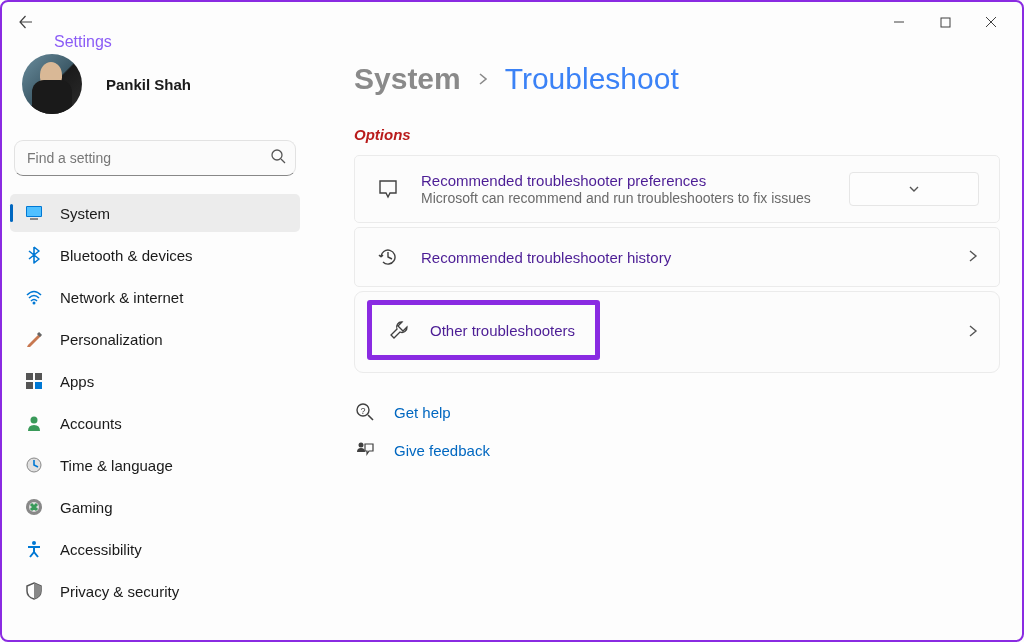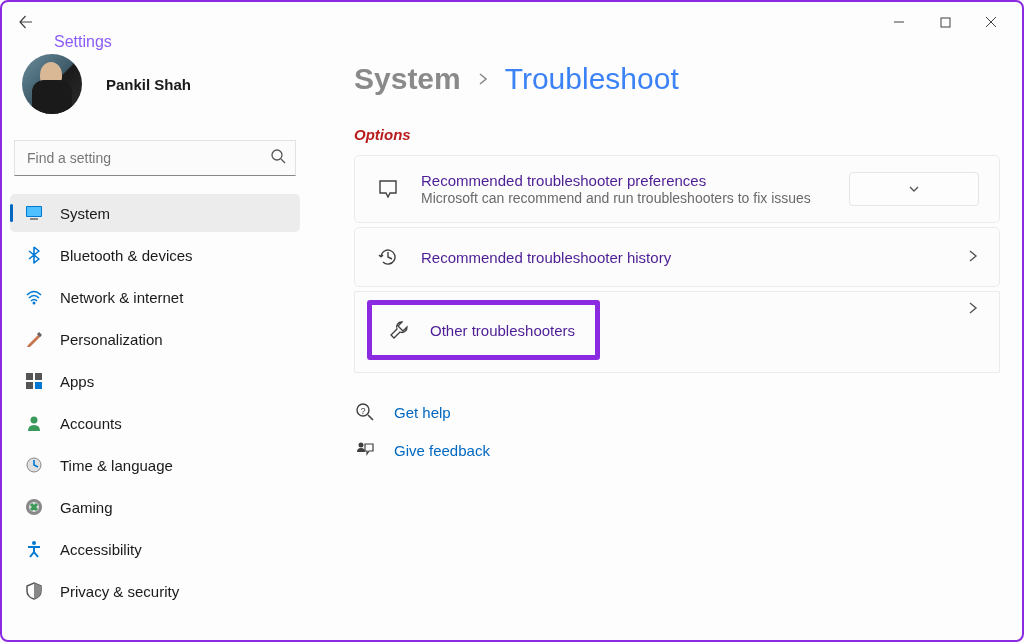--- a/index.html
+++ b/index.html
@@ -14,21 +14,21 @@
     .content { display: flex; height: calc(100% - 40px); }
 
     .sidebar { width: 310px; padding: 8px 12px 0 8px; }
     .profile { display: flex; align-items: center; gap: 24px; padding: 4px 12px 20px 12px; }
     .avatar { width: 60px; height: 60px; border-radius: 50%; background: linear-gradient(135deg, #6b8e9e 0%, #3d5a68 50%, #1a1a1a 52%, #2d2d2d 100%); position: relative; overflow: hidden; }
     .avatar::before { content: ''; position: absolute; top: 8px; left: 18px; width: 22px; height: 26px; background: #d9b896; border-radius: 50% 50% 40% 40%; }
     .avatar::after { content: ''; position: absolute; top: 26px; left: 10px; width: 40px; height: 40px; background: #1a1a1a; border-radius: 12px 12px 0 0; }
     .profile-name { font-size: 15px; font-weight: 600; color: #1a1a1a; }
 
     .search-box { margin: 6px 4px 18px 4px; position: relative; }
-    .search-input { width: 100%; height: 36px; border: 1px solid #e2e2e2; border-bottom: 1px solid #888; border-radius: 0; padding: 0 36px 0 12px; font-size: 14px; background: #fbfbfb; color: #666; }
+    .search-input { width: 100%; height: 36px; border: 1px solid #e2e2e2; border-bottom: 1px solid #888; border-radius: 9px; padding: 0 36px 0 12px; font-size: 14px; background: #fbfbfb; color: #666; }
     .search-input::placeholder { color: #777; }
     .search-icon { position: absolute; right: 10px; top: 50%; transform: translateY(-50%); }
 
     .nav { display: flex; flex-direction: column; gap: 4px; }
     .nav-item { display: flex; align-items: center; gap: 16px; padding: 9px 14px; border-radius: 5px; cursor: pointer; font-size: 15px; color: #1a1a1a; }
     .nav-item.active { background: #ececec; position: relative; }
     .nav-item.active::before { content: ''; position: absolute; left: 0; top: 50%; transform: translateY(-50%); width: 3px; height: 18px; background: #0067c0; border-radius: 2px; }
     .nav-icon { width: 20px; height: 20px; display: flex; align-items: center; justify-content: center; }
 
     .main { flex: 1; padding: 20px 22px 0 42px; overflow-y: auto; }
@@ -41,21 +41,21 @@
 
     .card { background: #fcfcfc; border: 1px solid #ebebeb; border-radius: 5px; padding: 16px 20px; margin-bottom: 4px; display: flex; align-items: center; gap: 20px; cursor: pointer; }
     .card-icon { width: 26px; height: 26px; display: flex; align-items: center; justify-content: center; flex-shrink: 0; }
     .card-body { flex: 1; }
     .card-title { font-size: 15px; color: #4c1d95; }
     .card-subtitle { font-size: 14px; color: #6a6a6a; margin-top: 1px; }
     .card-action { flex-shrink: 0; }
     .dropdown { width: 130px; height: 34px; border: 1px solid #e6e6e6; border-radius: 4px; background: #fdfdfd; display: flex; align-items: center; justify-content: center; }
 
     .highlighted { border: 5px solid #8a2be2; border-radius: 3px; padding: 12px 20px 12px 4px; display: inline-flex; align-items: center; gap: 18px; margin-bottom: 4px; background: #fcfcfc; }
-    .highlighted-wrapper { background: #fcfcfc; border: 1px solid #ebebeb; border-radius: 2px; padding: 8px 20px 8px 12px; margin-bottom: 4px; display: flex; align-items: flex-start; }
+    .highlighted-wrapper { background: #fcfcfc; border: 1px solid #ebebeb; border-radius: 9px; padding: 8px 20px 8px 12px; margin-bottom: 4px; display: flex; align-items: center; }
     .highlighted-wrapper .card-action { margin-left: auto; }
 
     .links { margin-top: 28px; display: flex; flex-direction: column; gap: 16px; }
     .link-row { display: flex; align-items: center; gap: 18px; cursor: pointer; }
     .link-icon { width: 22px; height: 22px; display: flex; align-items: center; justify-content: center; }
     .link-text { font-size: 15px; color: #0067c0; }
   </style>
 </head>
 <body>
 

